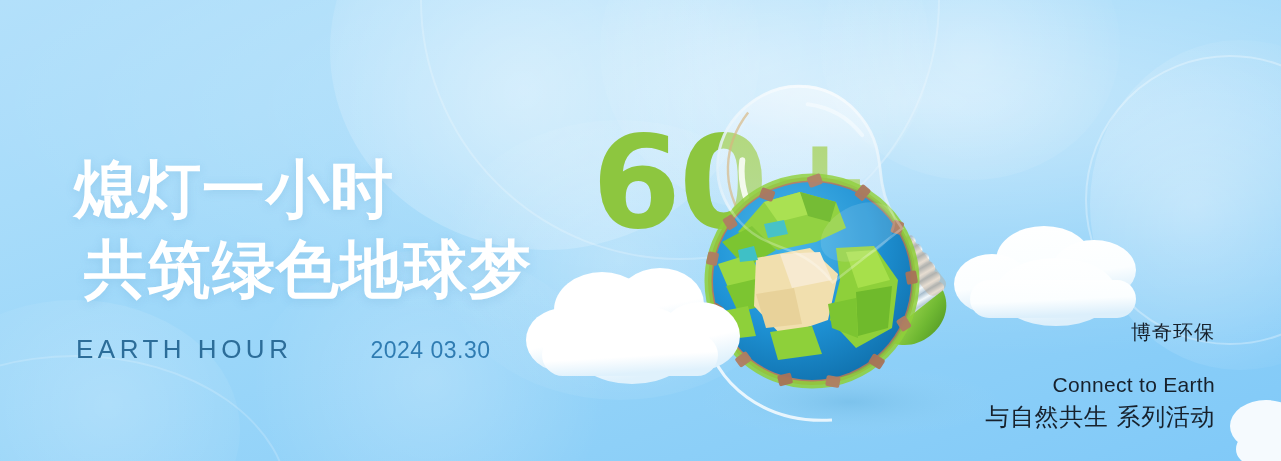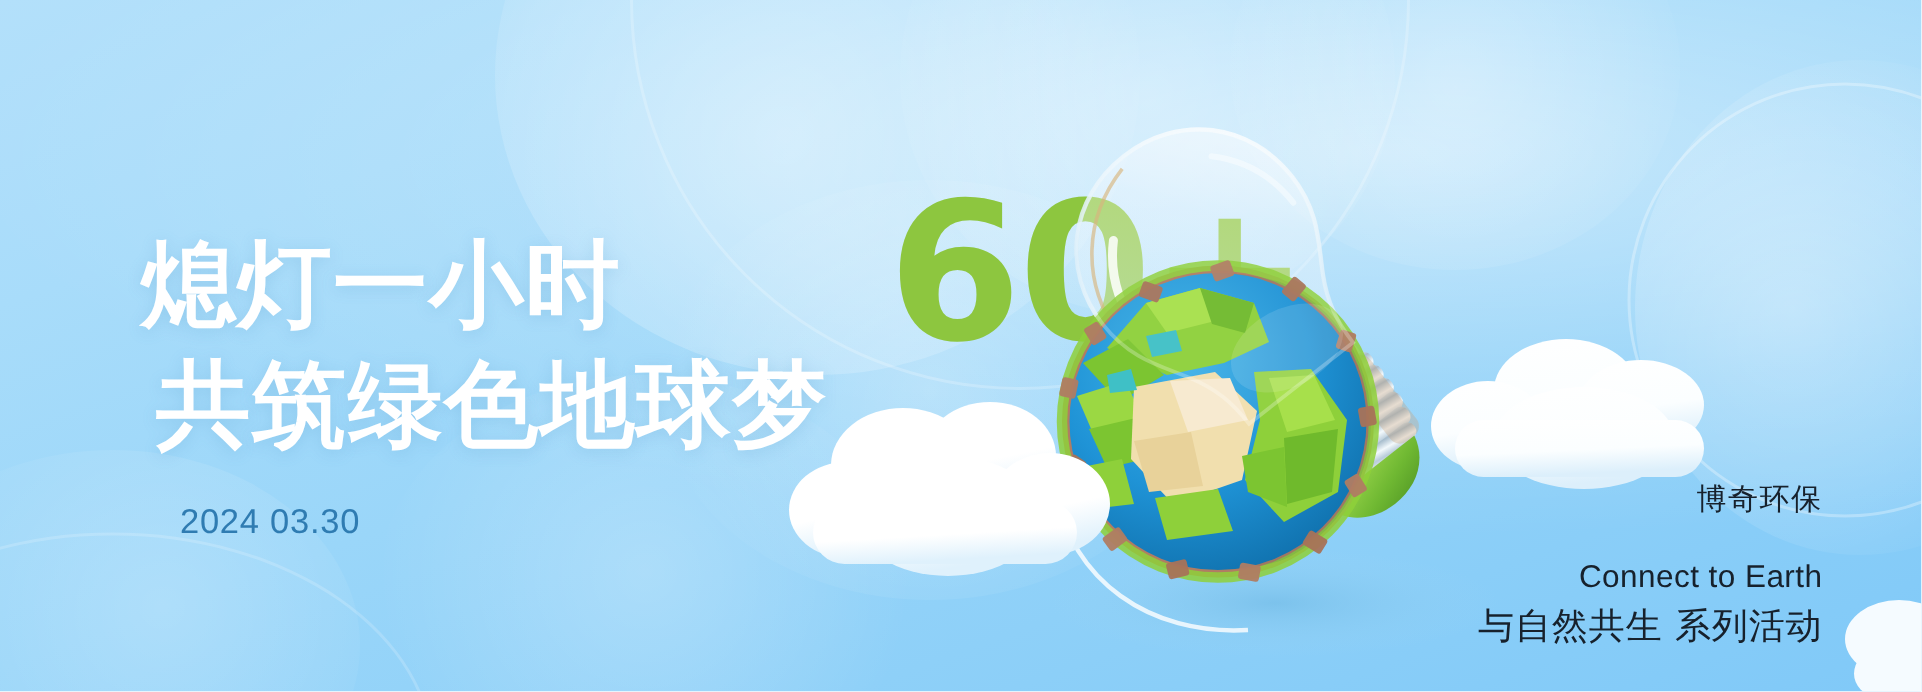--- a/index.html
+++ b/index.html
@@ -36,21 +36,21 @@
     background:radial-gradient(circle at 50% 45%, rgba(255,255,255,0.22) 0%, rgba(255,255,255,0) 74%); }
 
   .arc{ position:absolute; border-radius:50%; border:2px solid rgba(255,255,255,0.28);
         pointer-events:none; }
   .arc-1{ left:420px; top:-260px; width:520px; height:520px; border-color:rgba(255,255,255,0.22); }
   .arc-2{ left:1085px; top:55px; width:290px; height:290px; border-color:rgba(255,255,255,0.30); }
   .arc-3{ left:-140px; top:355px; width:430px; height:300px; border-color:rgba(255,255,255,0.18); }
 
   
   .headline{
-    position:absolute; left:74px; top:150px; z-index:6;margin-left:20px;
+    position:absolute; left:74px; top:150px; z-index:6;
   }
   .hl-line{
     color:#ffffff;
     font-family:"DejaVu Sans","Liberation Sans",sans-serif;
     font-weight:700;
     font-size:63px;
     line-height:80px;
     letter-spacing:1px;
     white-space:nowrap;
     text-shadow:0 2px 10px rgba(80,150,200,0.22);
@@ -326,20 +326,21 @@
       </g>
     </svg>
   </div>
 
   <div class="headline">
     <div class="hl-line hl-line-1">熄灯一小时</div>
     <div class="hl-line hl-line-2">共筑绿色地球梦</div>
   </div>
 
   <div class="subline">
+    <span class="eh-en">EARTH HOUR</span>
     <span class="eh-date">2024 03.30</span>
   </div>
 
   <div class="brandblock">
     <div class="brand-cn">博奇环保</div>
     <div class="brand-en">Connect to Earth</div>
     <div class="brand-sub">与自然共生 系列活动</div>
   </div>
 
 </div>

